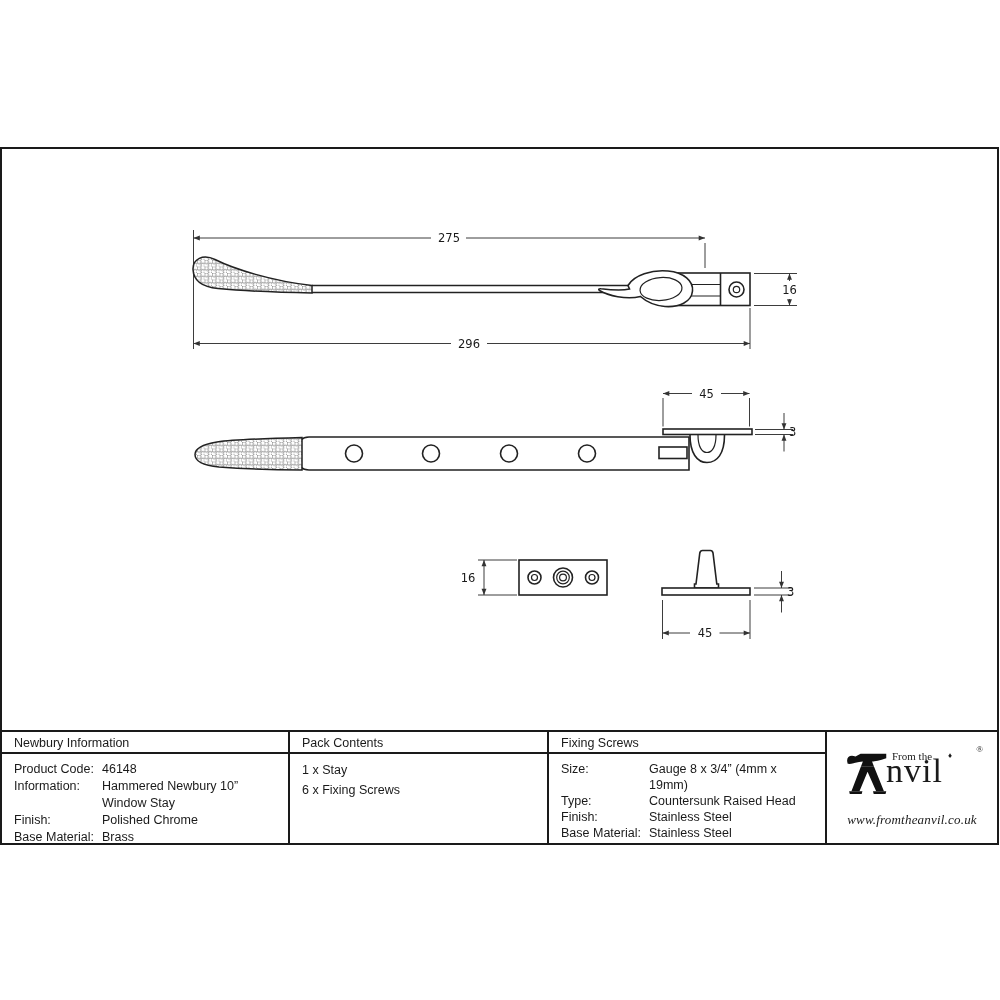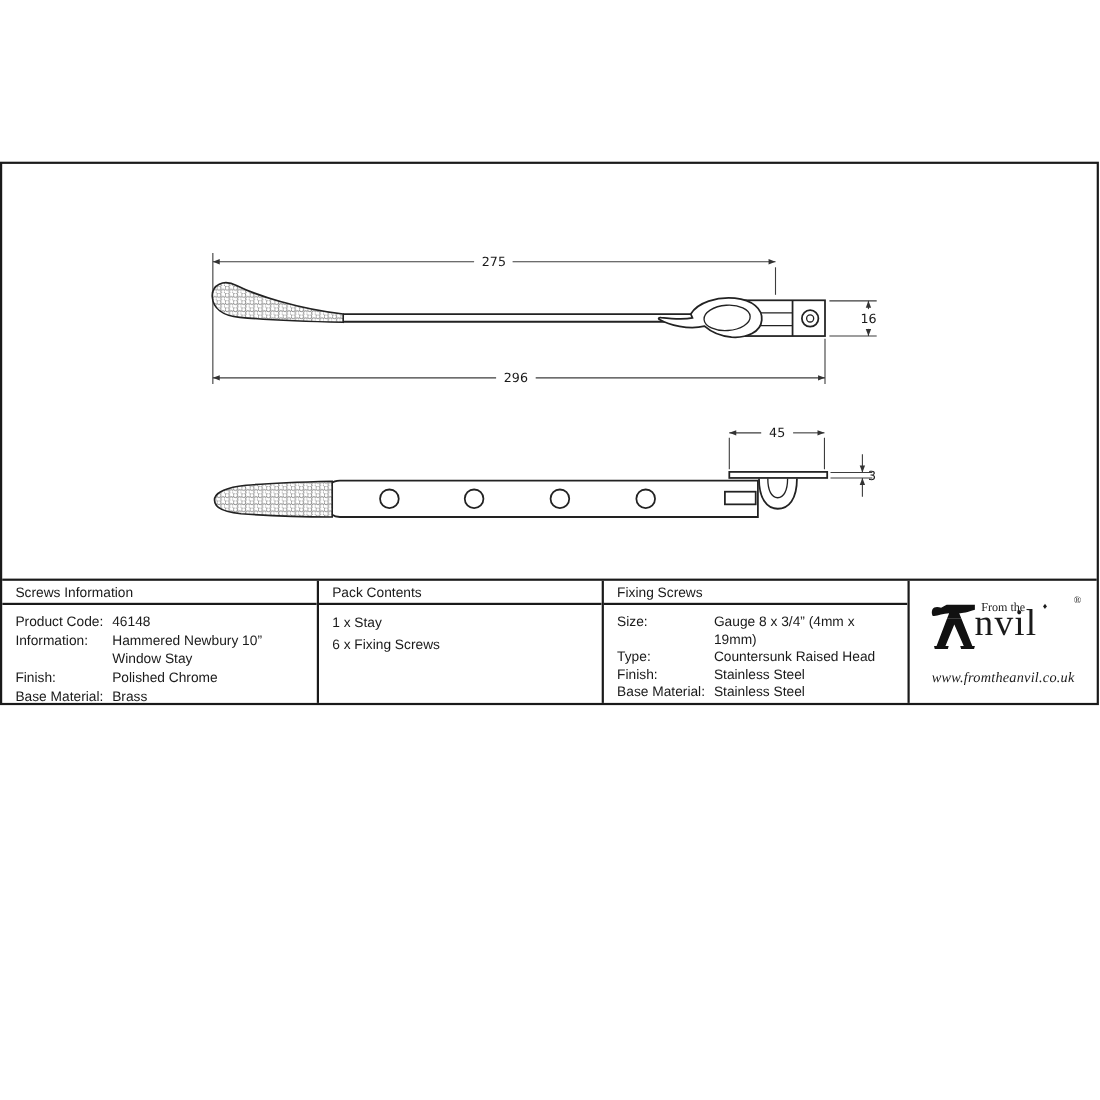--- a/index.html
+++ b/index.html
@@ -1,17 +1,17 @@
 <!DOCTYPE html>
 <html><head>
 <meta charset="utf-8">
 <style>
   html,body{margin:0;padding:0;background:#fff;}
   body{width:1000px;height:1000px;position:relative;font-family:"Liberation Sans",sans-serif;color:#1a1a1a;}
-  .sheet{position:absolute;left:0px;top:147px;width:999px;height:494px;border:2px solid #1a1a1a;box-sizing:border-box;display:flex;flex-direction:column;background:#fff;}
+  .sheet{position:absolute;left:0px;top:147px;width:999px;height:698px;border:2px solid #1a1a1a;box-sizing:border-box;display:flex;flex-direction:column;background:#fff;}
   .drawing-area{flex:1 1 auto;position:relative;overflow:hidden;}
   .drawing-area svg{position:absolute;left:0;top:0;}
   .note-row{border-top:2px solid #1a1a1a;height:30px;box-sizing:border-box;display:flex;align-items:center;padding:0 12px;font-size:12.5px;flex:0 0 auto;}
   .spec-table{border-top:2px solid #1a1a1a;height:113px;box-sizing:border-box;display:flex;flex:0 0 auto;}
   .col{box-sizing:border-box;overflow:hidden;}
   .col + .col{border-left:2px solid #1a1a1a;}
   .col1{width:286px;}
   .col2{width:259px;}
   .col3{width:278px;}
   .col4{flex:1;display:flex;align-items:center;justify-content:center;}
@@ -139,21 +139,21 @@
         <path class="part" stroke-width="1.5" d="M694 584 L697.8 553 Q698.3 550.5 700.5 550.5 L708.5 550.5 Q710.5 550.5 711 553 L714.8 584 L716.5 584 L716.5 588 L692.5 588 L692.5 584 Z"></path>
         <rect class="part" x="660" y="588" width="88" height="7" stroke-width="1.5"></rect>
       </g>
     </svg>
   </div>
 
 
   <div class="spec-table">
 
     <div class="col col1">
-      <div class="col-header">Screws Information</div>
+      <div class="col-header">Newbury Information</div>
       <div class="col-body">
         <div class="kv">
           <div class="k">Product Code:</div>
           <div class="v">46148</div>
         </div>
         <div class="kv">
           <div class="k">Information:</div>
           <div class="v">Hammered Newbury 10” Window Stay</div>
         </div>
         <div class="kv">

